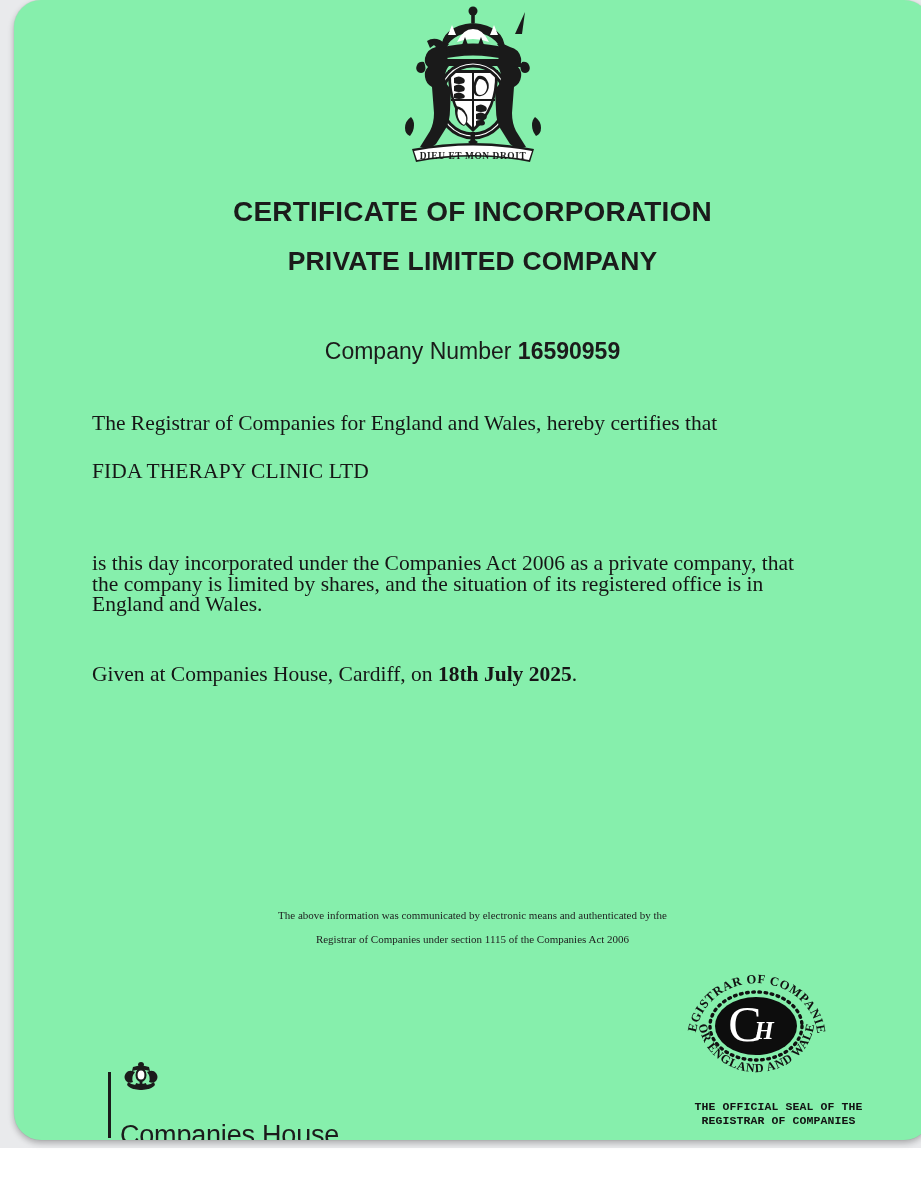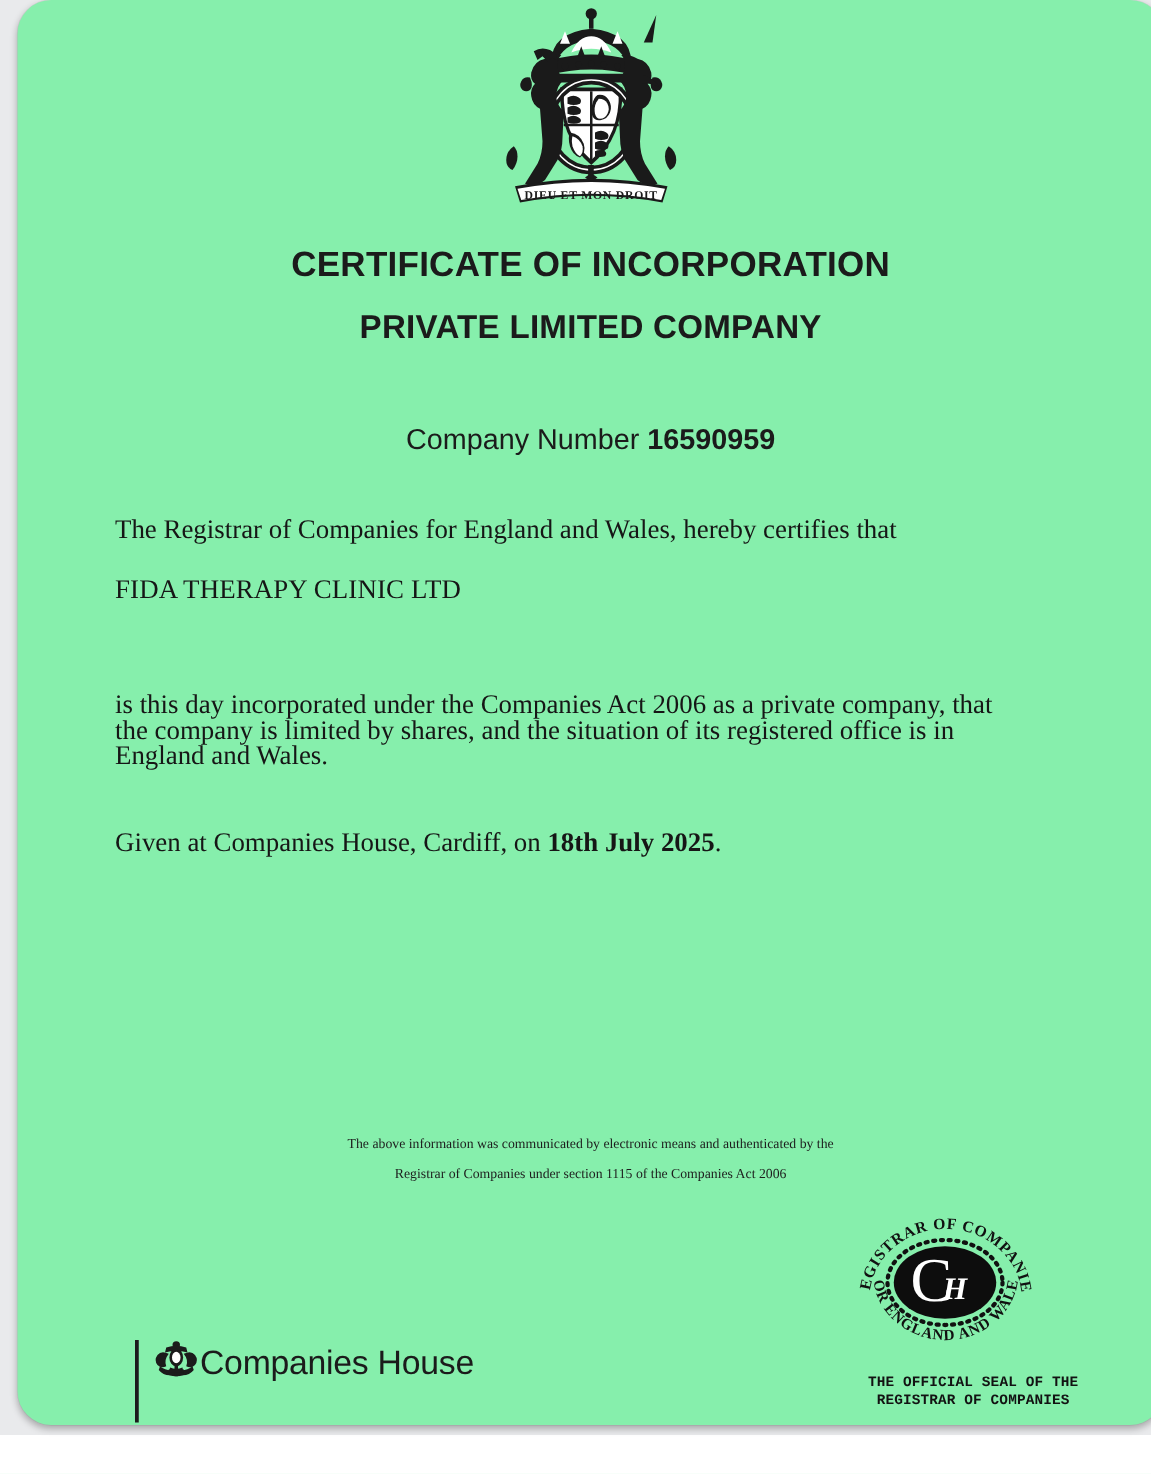--- a/index.html
+++ b/index.html
@@ -134,22 +134,23 @@
     display: flex;
     align-items: stretch;
   }
   #ch-logo-bar {
     width: 3px;
     background: #1b1b1b;
     margin-right: 9px;
   }
   #ch-logo-right {
     display: flex;
-    flex-direction: row;
+    flex-direction: column;
     justify-content: center;
+    gap: 26px;
   }
   #ch-logo-crest { height: 30px; margin-left: 2px; }
   #ch-logo-crest svg { display: block; }
   #ch-logo-text {
     font-family: "Liberation Sans", sans-serif;
     font-size: 27px;
     line-height: 30px;
     color: #1b1b1b;
     letter-spacing: -0.2px;
     margin-top: 3px;

